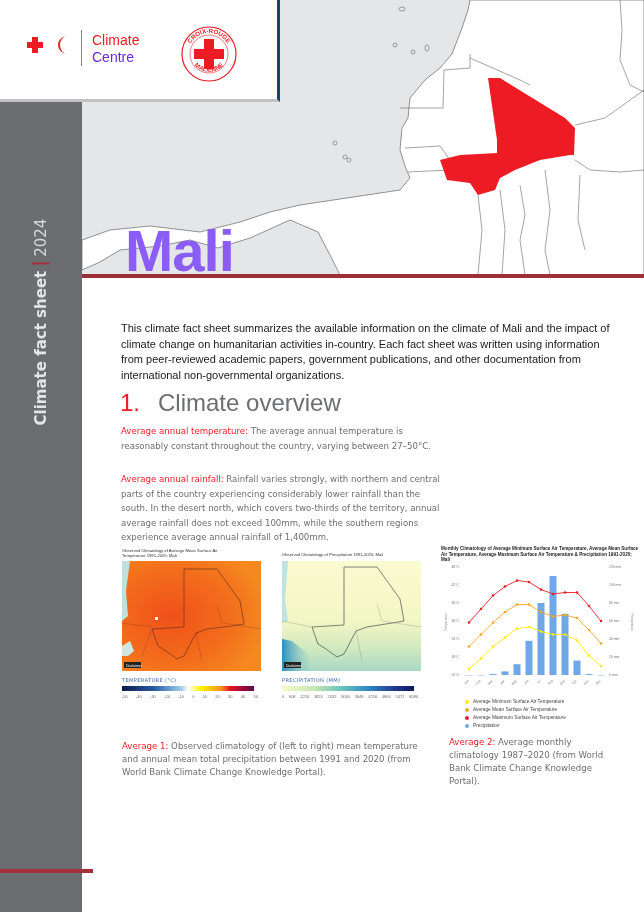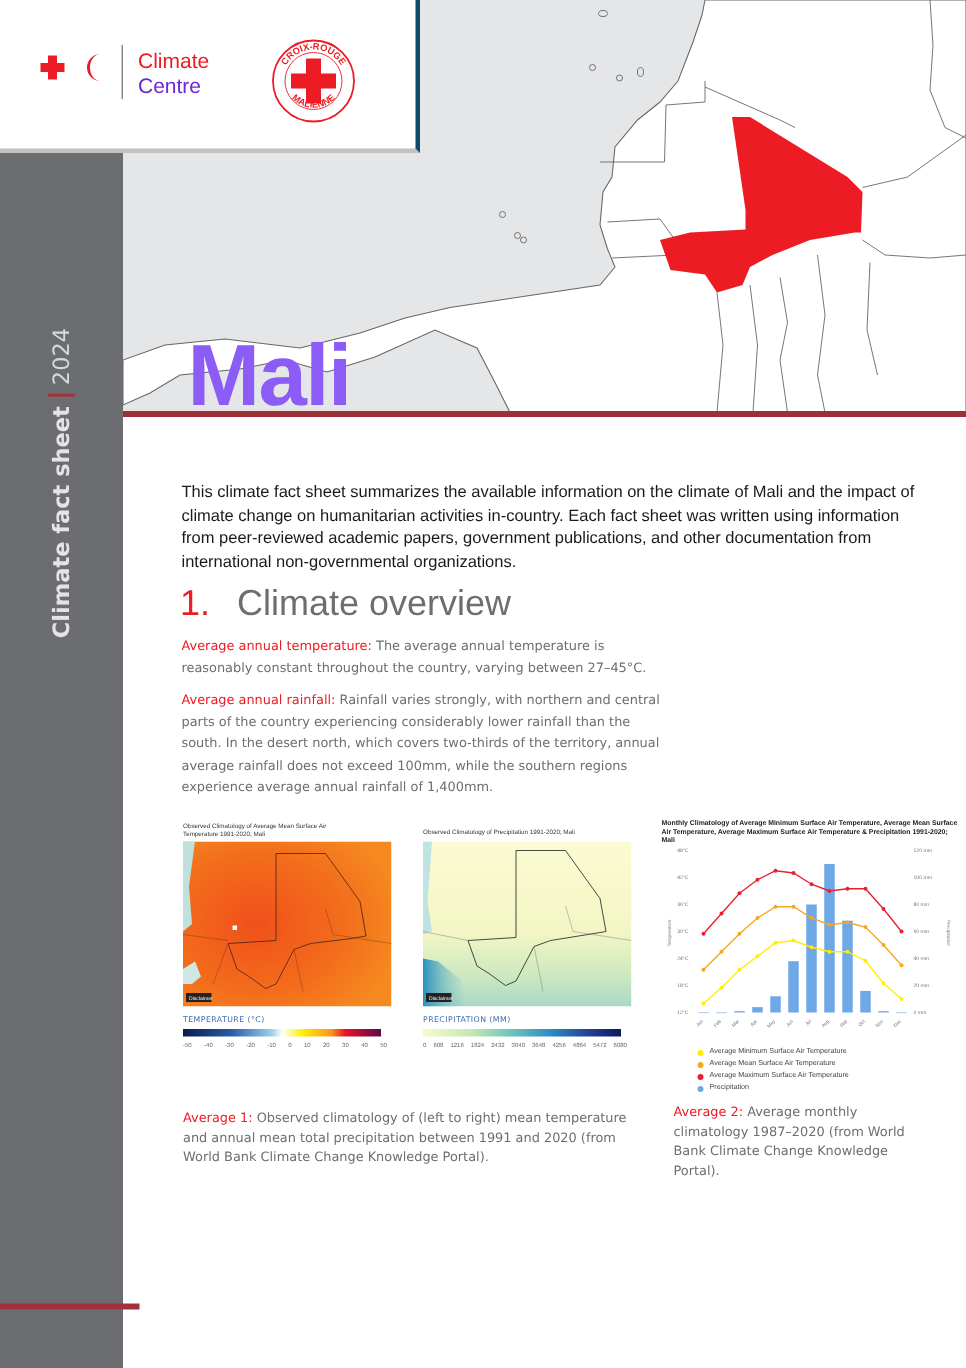--- a/index.html
+++ b/index.html
@@ -97,23 +97,23 @@
 <div class="country-title">Mali</div>
 <div class="title-rule"></div>
 
 <p class="intro">This climate fact sheet summarizes the available information on the climate of Mali and the impact of climate change on humanitarian activities in-country. Each fact sheet was written using information from peer-reviewed academic papers, government publications, and other documentation from international non-governmental organizations.</p>
 
 <h2 class="section-heading">
   <span class="num">1.</span><span>Climate overview</span>
 </h2>
 
 <p class="para" style="top:424px">
-  <span class="lbl">Average annual temperature:</span><span> The average annual temperature is reasonably constant throughout the country, varying between 27–45°C.</span>
-</p>
-<p class="para" style="top:460px">
+  <span class="lbl">Average annual temperature:</span><span> The average annual temperature is reasonably constant throughout the country, varying between 27–50°C.</span>
+</p>
+<p class="para" style="top:472px">
   <span class="lbl">Average annual rainfall:</span><span> Rainfall varies strongly, with northern and central parts of the country experiencing considerably lower rainfall than the south. In the desert north, which covers two-thirds of the territory, annual average rainfall does not exceed 100mm, while the southern regions experience average annual rainfall of 1,400mm.</span>
 </p>
 
 <div style="position:absolute;left:122px;top:548px;width:140px;">
   <div class="fig-title" style="width:110px">Observed Climatology of Average Mean Surface Air Temperature 1991-2020; Mali</div>
   <svg style="display:block;margin-top:3px" width="139" height="110" viewBox="0 0 139 110">
     <defs>
       <radialGradient id="tg" cx="35%" cy="50%" r="70%">
         <stop offset="0" stop-color="#f0501a"></stop>
         <stop offset="0.6" stop-color="#f36d1c"></stop>

